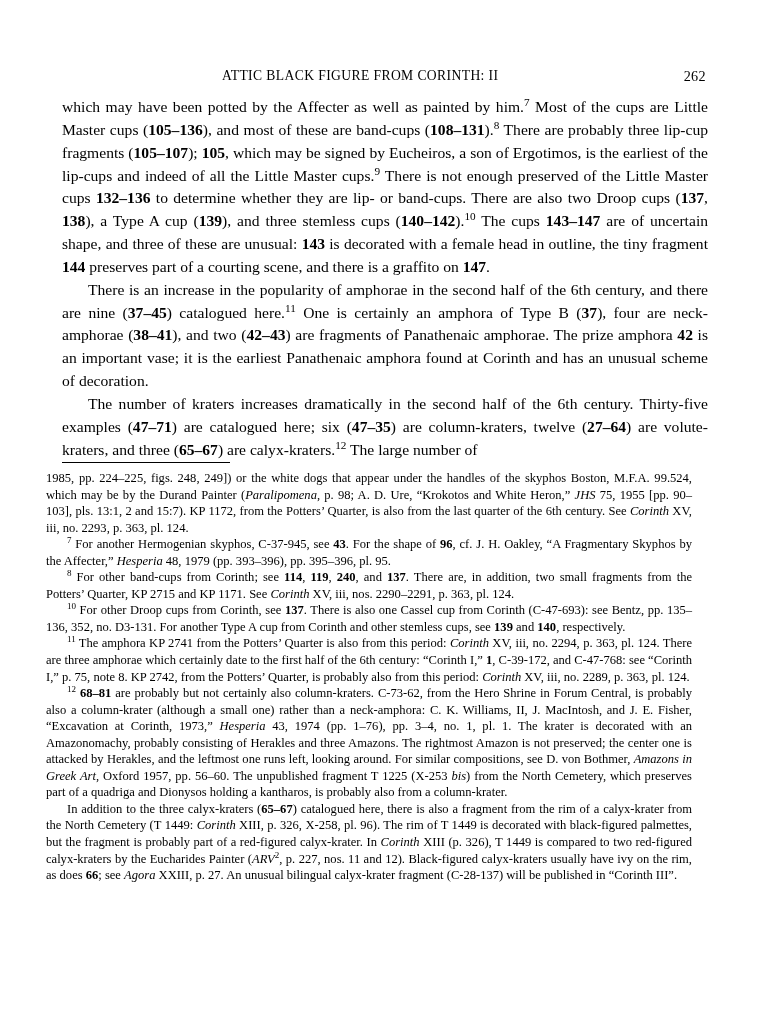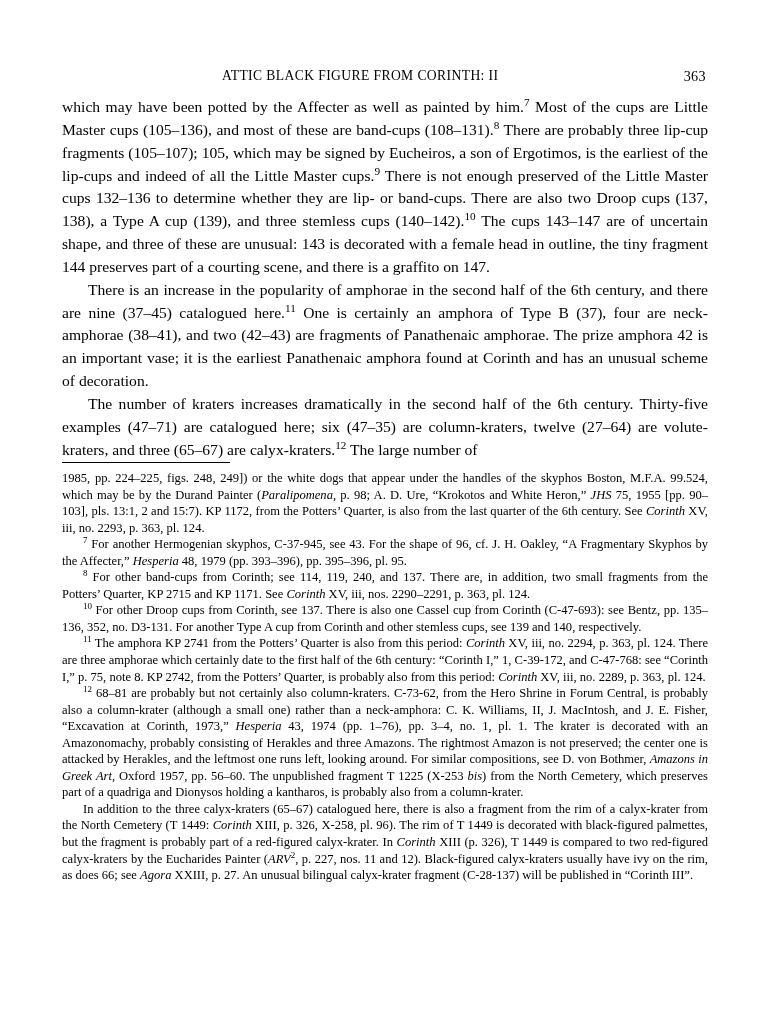--- a/index.html
+++ b/index.html
@@ -66,48 +66,48 @@
     position: absolute;
     top: 462px;
     left: 62px;
     width: 168px;
     border-top: 1px solid #000;
     height: 0;
   }
   .notes {
     position: absolute;
     top: 470px;
-    left: 62px;
+    left: 46px;
     width: 646px;
     font-size: 12.55px;
     line-height: 1.32;
     text-align: justify;
   }
   .notes p {
     margin: 0;
   }
   .notes p.indent {
     text-indent: 21px;
   }
   sup {
     font-size: 0.72em;
     line-height: 0;
     vertical-align: super;
   }
-  b { font-weight: normal; }
+  b { font-weight: bold; }
   i { font-style: italic; }
 </style>
 </head>
 <body>
 
 <div class="page">
 
   <div class="running-head">
     <span class="title">ATTIC BLACK FIGURE FROM CORINTH: II</span>
-    <span class="folio">363</span>
+    <span class="folio">262</span>
   </div>
 
   <div class="body-text">
     <p>which may have been potted by the Affecter as well as painted by him.<sup>7</sup> Most of the cups are Little Master cups (<b>105–136</b>), and most of these are band-cups (<b>108–131</b>).<sup>8</sup> There are probably three lip-cup fragments (<b>105–107</b>); <b>105</b>, which may be signed by Eucheiros, a son of Ergotimos, is the earliest of the lip-cups and indeed of all the Little Master cups.<sup>9</sup> There is not enough preserved of the Little Master cups <b>132–136</b> to determine whether they are lip- or band-cups. There are also two Droop cups (<b>137</b>, <b>138</b>), a Type A cup (<b>139</b>), and three stemless cups (<b>140–142</b>).<sup>10</sup> The cups <b>143–147</b> are of uncertain shape, and three of these are unusual: <b>143</b> is decorated with a female head in outline, the tiny fragment <b>144</b> preserves part of a courting scene, and there is a graffito on <b>147</b>.</p>
     <p class="indent">There is an increase in the popularity of amphorae in the second half of the 6th century, and there are nine (<b>37–45</b>) catalogued here.<sup>11</sup> One is certainly an amphora of Type B (<b>37</b>), four are neck-amphorae (<b>38–41</b>), and two (<b>42–43</b>) are fragments of Panathenaic amphorae. The prize amphora <b>42</b> is an important vase; it is the earliest Panathenaic amphora found at Corinth and has an unusual scheme of decoration.</p>
     <p class="indent">The number of kraters increases dramatically in the second half of the 6th century. Thirty-five examples (<b>47–71</b>) are catalogued here; six (<b>47–35</b>) are column-kraters, twelve (<b>27–64</b>) are volute-kraters, and three (<b>65–67</b>) are calyx-kraters.<sup>12</sup> The large number of</p>
   </div>
 
   <div class="rule"></div>
 

